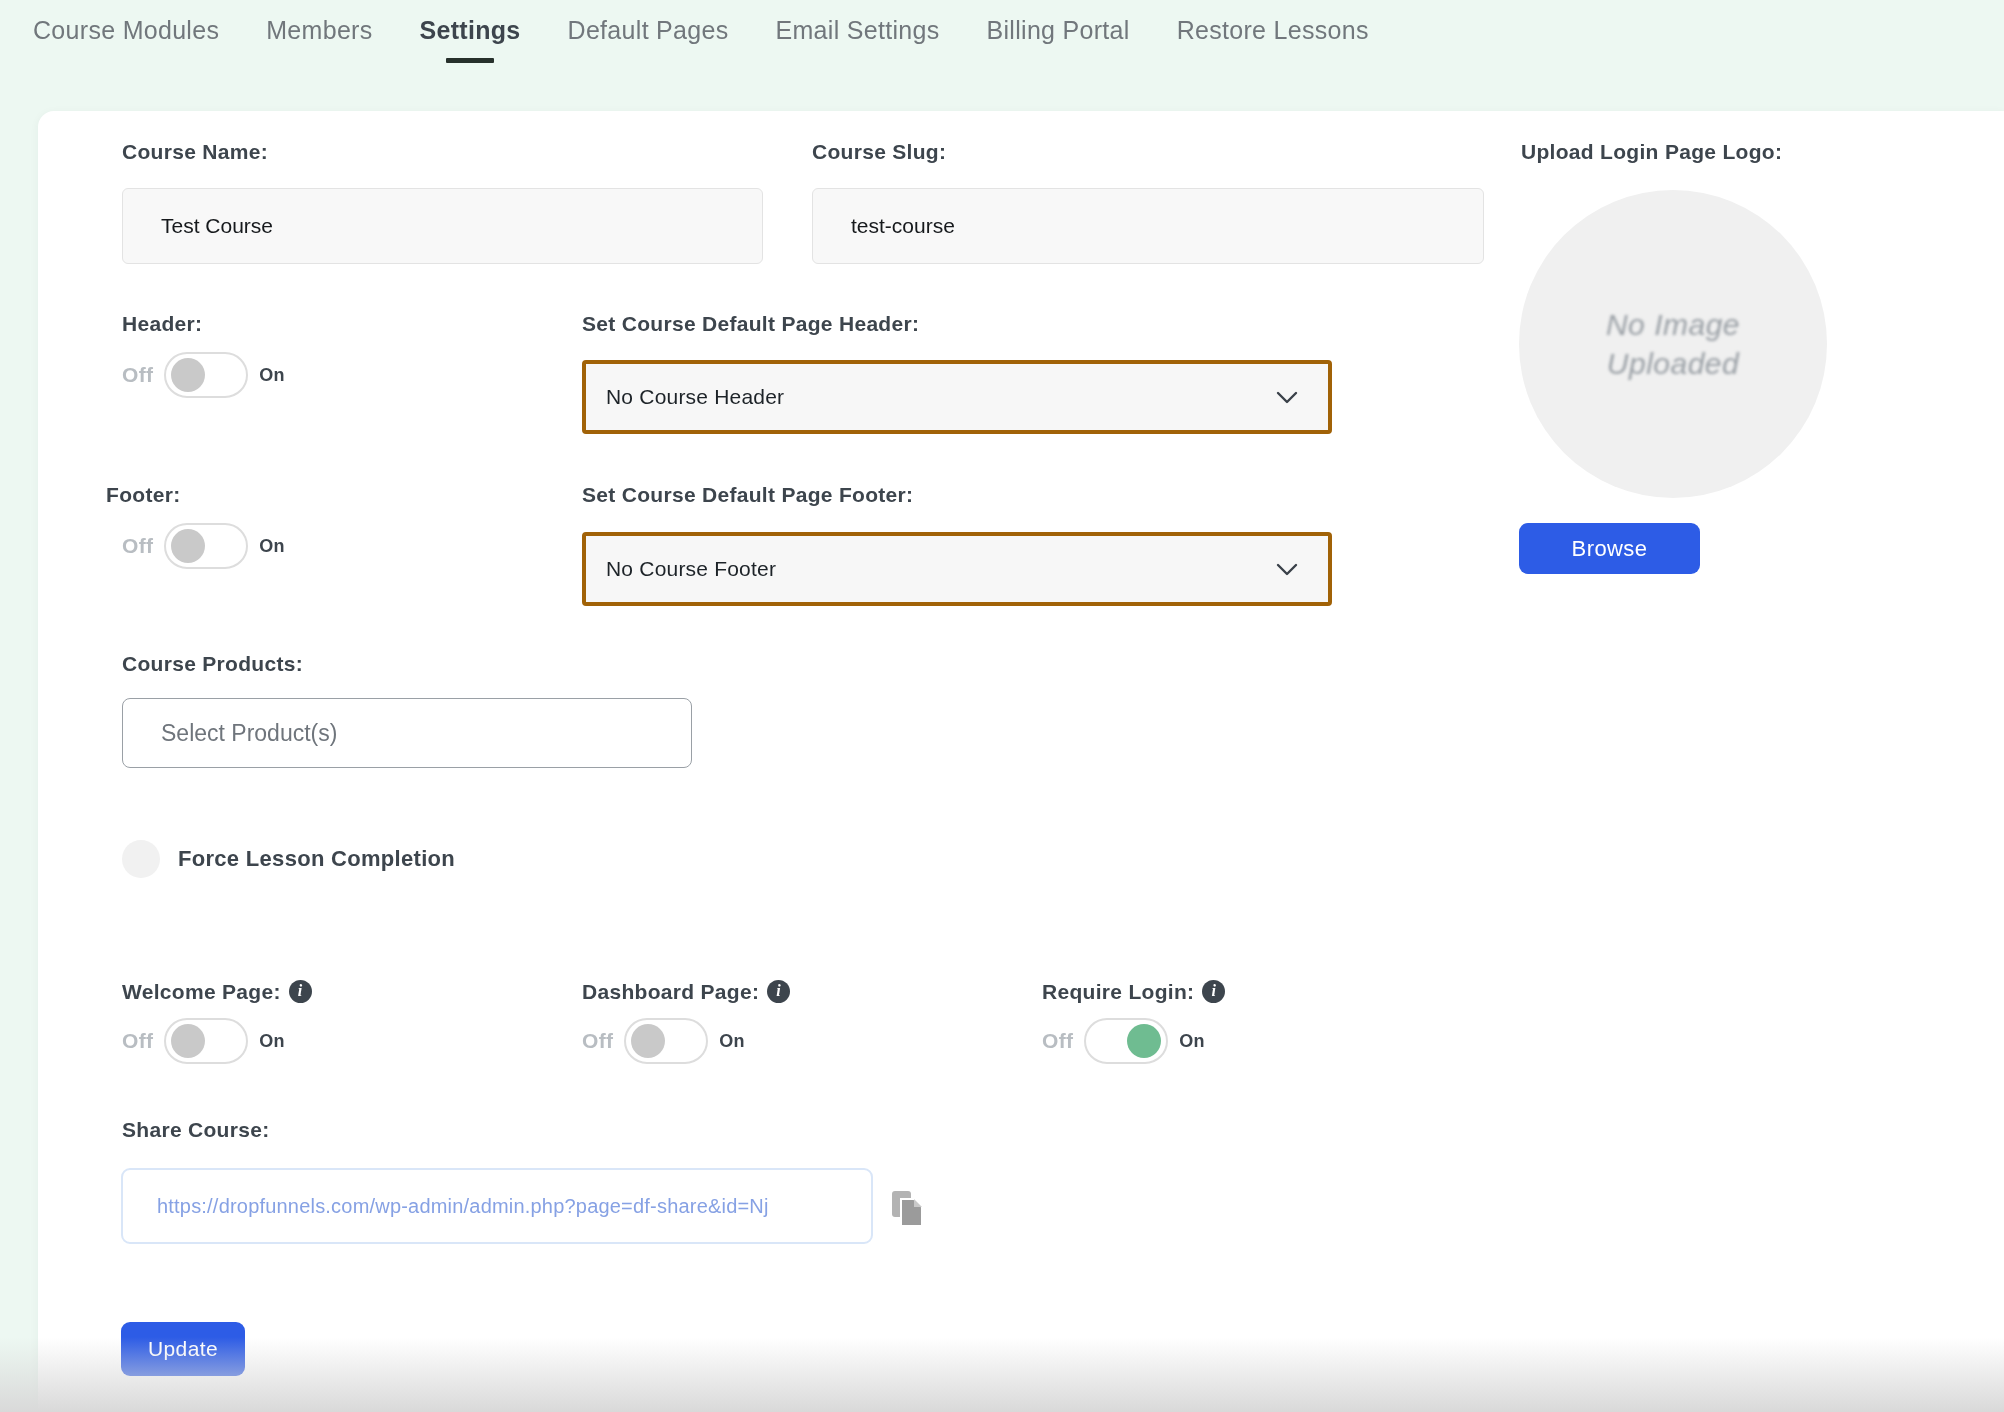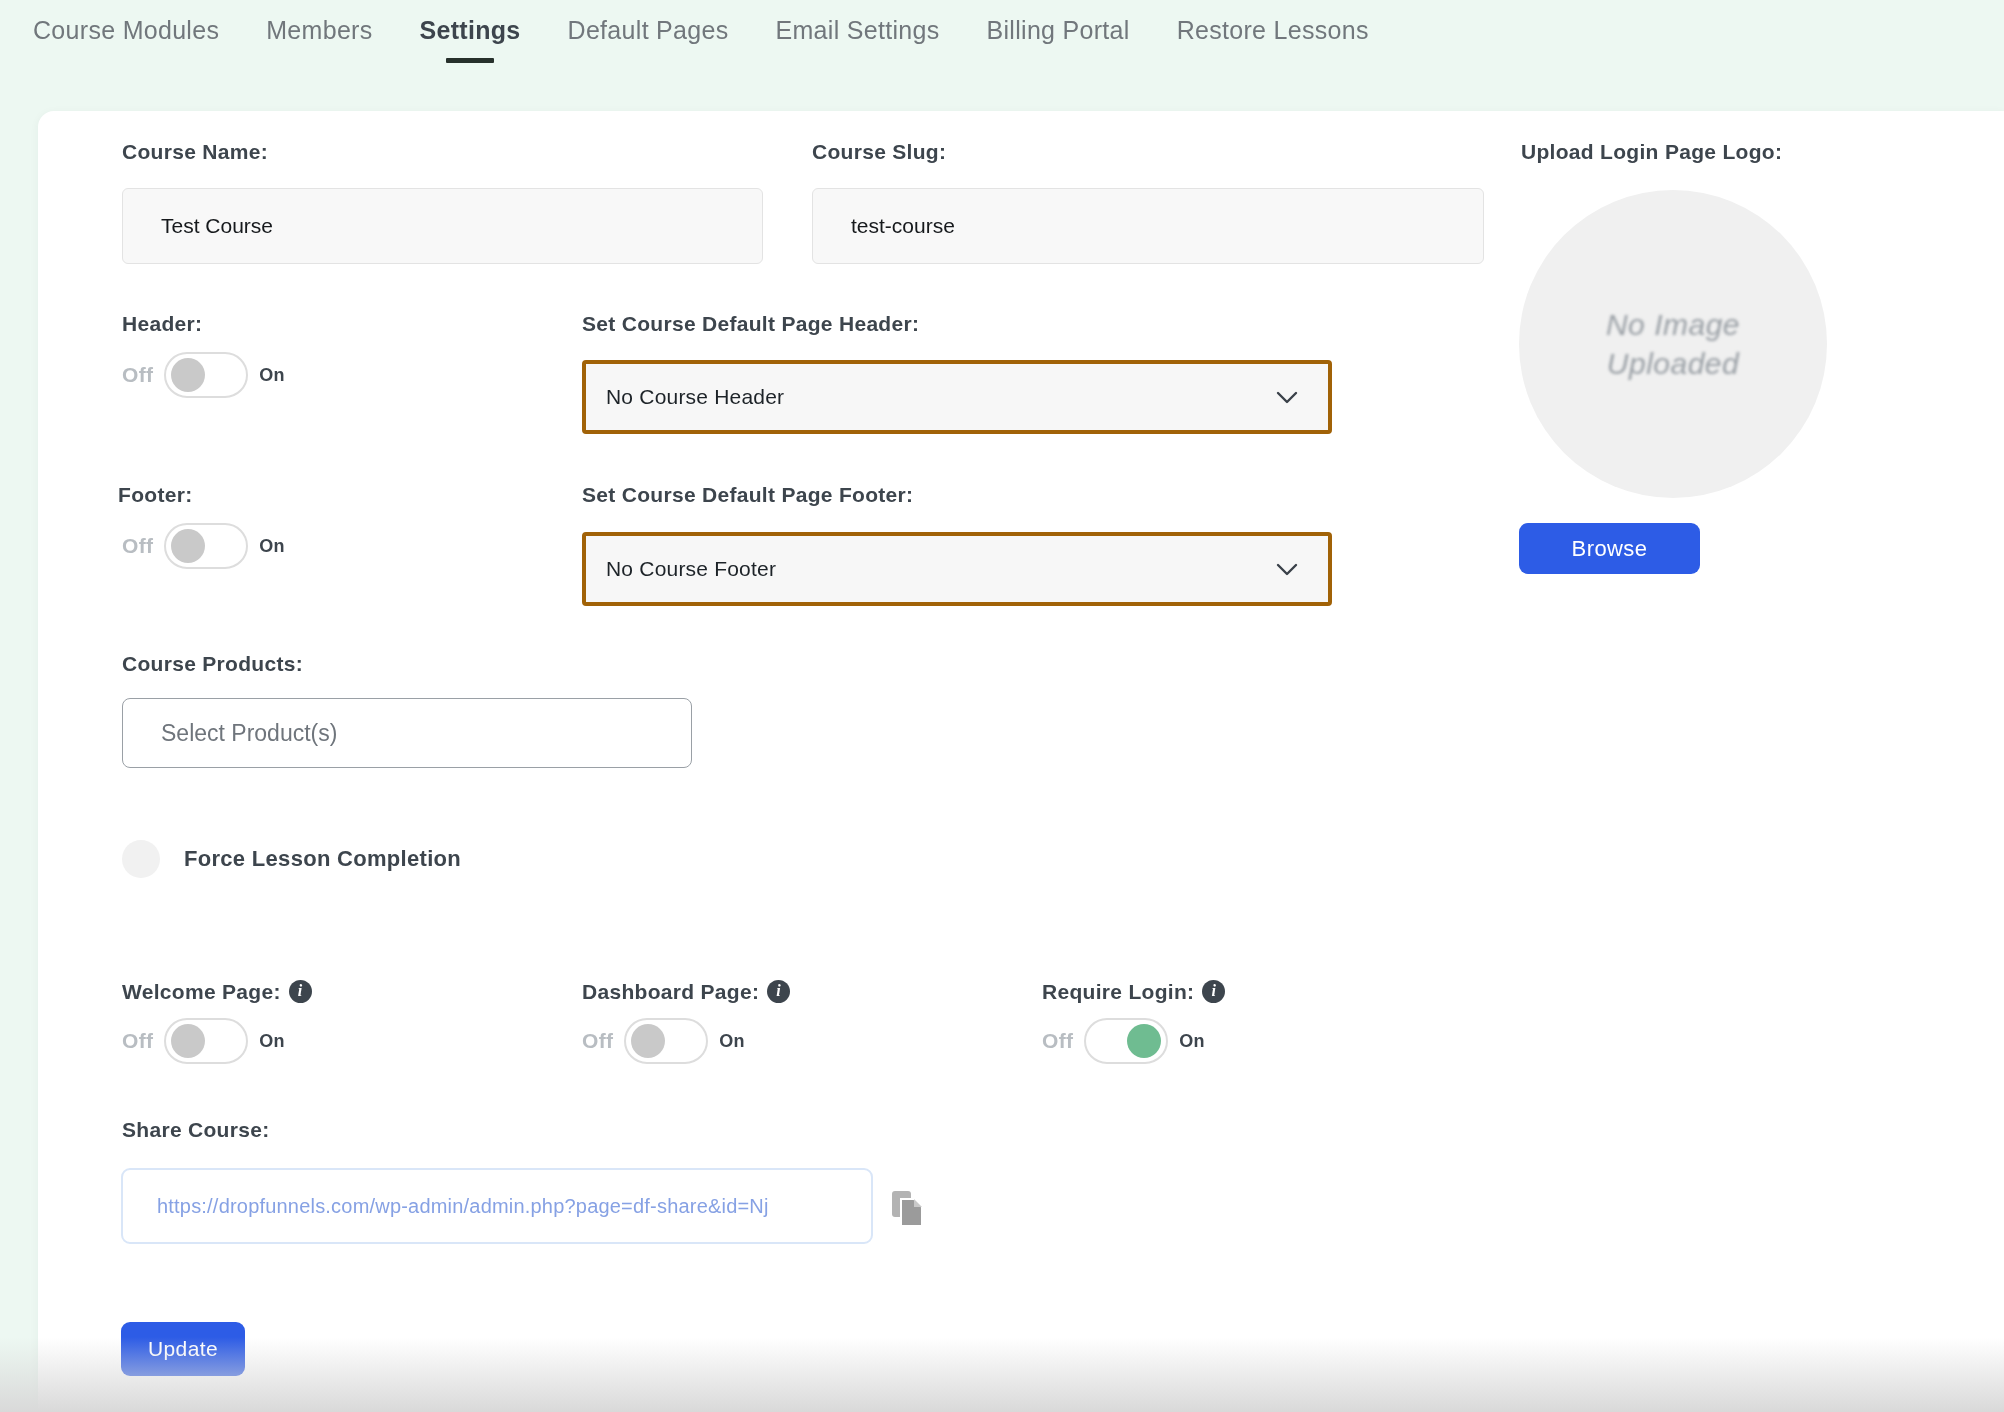--- a/index.html
+++ b/index.html
@@ -52,31 +52,31 @@
                  background:#f0f0f0; display:flex; align-items:center; justify-content:center; text-align:center; }
   .logo-text { font-size:30px; font-style:italic; font-weight:500; color:#989ea4; line-height:1.3;
                filter:blur(1.4px); letter-spacing:.5px; width:220px; }
   #btn-browse { left:1519px; top:523px; width:181px; height:51px; }
 
   #lbl-header { left:122px; top:312px; }
   #row-header { left:122px; top:352px; }
   #lbl-header-select { left:582px; top:312px; }
   #sel-header { left:582px; top:360px; width:750px; height:74px; }
 
-  #lbl-footer { left:118px; top:483px; }
+  #lbl-footer { left:106px; top:483px; }
   #row-footer { left:122px; top:523px; }
   #lbl-footer-select { left:582px; top:483px; }
   #sel-footer { left:582px; top:532px; width:750px; height:74px; }
 
   #lbl-products { left:122px; top:652px; }
   #inp-products { left:122px; top:698px; width:570px; height:70px; background:#ffffff; border:1px solid #9aa0a6;
                   border-radius:8px; font-size:23px; color:#404040; }
   #inp-products::placeholder { color:#6f757c; opacity:1; }
 
-  .force-row { position:absolute; z-index:2; left:122px; top:840px; display:flex; align-items:center; gap:24px; cursor:pointer; }
+  .force-row { position:absolute; z-index:2; left:122px; top:840px; display:flex; align-items:center; gap:18px; cursor:pointer; }
   .force-circle { width:38px; height:38px; border-radius:50%; background:#f1f1f1; flex:0 0 auto; }
   .force-lbl { font-size:22px; font-weight:700; color:#3d454d; letter-spacing:.3px; }
 
   #lbl-welcome   { left:122px;  top:980px; }
   #lbl-dashboard { left:582px;  top:980px; }
   #lbl-require   { left:1042px; top:980px; }
   #row-welcome   { left:122px;  top:1018px; }
   #row-dashboard { left:582px;  top:1018px; }
   #row-require   { left:1042px; top:1018px; }
 

